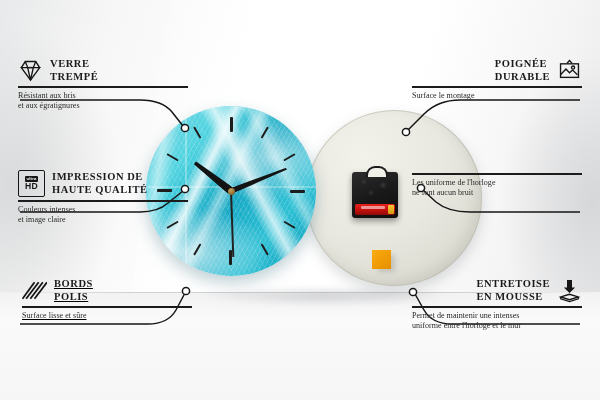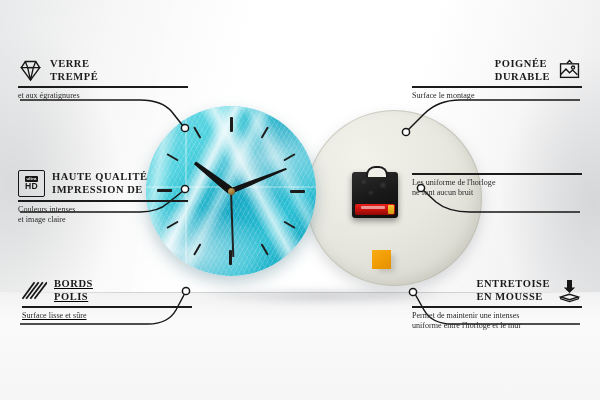--- a/index.html
+++ b/index.html
@@ -233,32 +233,33 @@
           <path d="M7 3.4 9.3 9.2 12 21.2 14.7 9.2 17 3.4"></path>
             <path d="M9.3 9.2h5.4"></path>
         </svg>
       </span>
       <div>
         <div class="lab-title">VERRE</div>
         <div class="lab-title">TREMPÉ</div>
       </div>
     </div>
     <div class="rule"></div>
+    <div class="lab-desc">Résistant aux bris</div>
     <div class="lab-desc">et aux égratignures</div>
   </div>
 
   <div class="label left" id="L2">
     <div class="lab-head">
       <span class="hdbadge">
         <span class="u">ultra</span>
         <span class="h">HD</span>
       </span>
       <div>
+        <div class="lab-title">IMPRESSION DE</div>
         <div class="lab-title">HAUTE QUALITÉ</div>
-        <div class="lab-title">IMPRESSION DE</div>
       </div>
     </div>
     <div class="rule"></div>
     <div class="lab-desc">Couleurs intenses</div>
     <div class="lab-desc">et image claire</div>
   </div>
 
   <div class="label left" id="L3">
     <div class="lab-head">
       <span class="ico">

